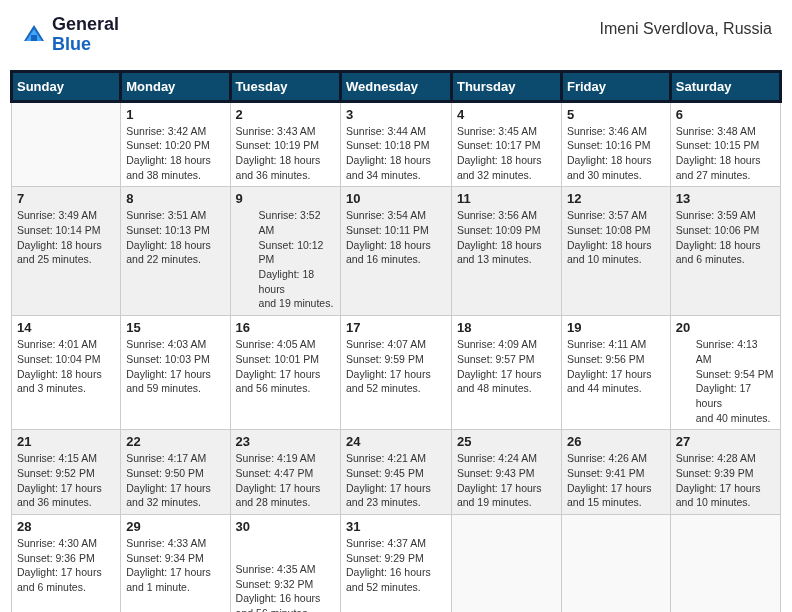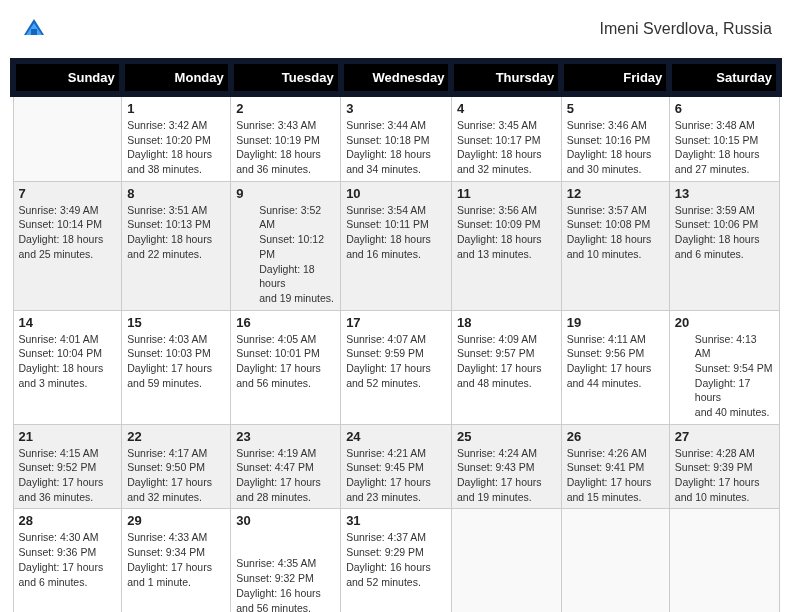--- a/index.html
+++ b/index.html
@@ -54,27 +54,27 @@
       font-size: 16px;
       color: #333;
       margin-top: 5px;
     }
     .calendar {
       width: 100%;
       border-collapse: collapse;
       font-size: 11px;
     }
     .calendar th {
-      background-color: #000000;
+      background-color: #0c4a6e;
       color: #fff;
       padding: 6px 4px;
-      text-align: right;
+      text-align: left;
       font-size: 13px;
       font-weight: bold;
-      border: 6px solid #0f172a;
+      border: 3px solid #0f172a;
     }
     .calendar td {
       vertical-align: top;
       border: 1px solid #ccc;
       padding: 4px 5px;
       width: 113px;
       min-height: 80px;
       background: #fff;
     }
     .calendar td.empty {
@@ -98,20 +98,24 @@
 </head>
 <body>
 
 <div class="header">
   <div class="logo">
     <svg class="logo-icon" viewBox="0 0 28 28">
       <polygon points="14,4 24,20 4,20" fill="#1565c0"></polygon>
       <polygon points="14,8 22,20 6,20" fill="#42a5f5"></polygon>
       <rect x="11" y="14" width="6" height="6" fill="#1565c0"></rect>
     </svg>
+    <div class="logo-text">
+      <span class="logo-general">General</span>
+      <span class="logo-blue">Blue</span>
+    </div>
   </div>
   <div class="title-block">
     <div class="location">Imeni Sverdlova, Russia</div>
   </div>
 </div>
 
 <table class="calendar">
   <thead>
     <tr>
     <th>Sunday</th>

